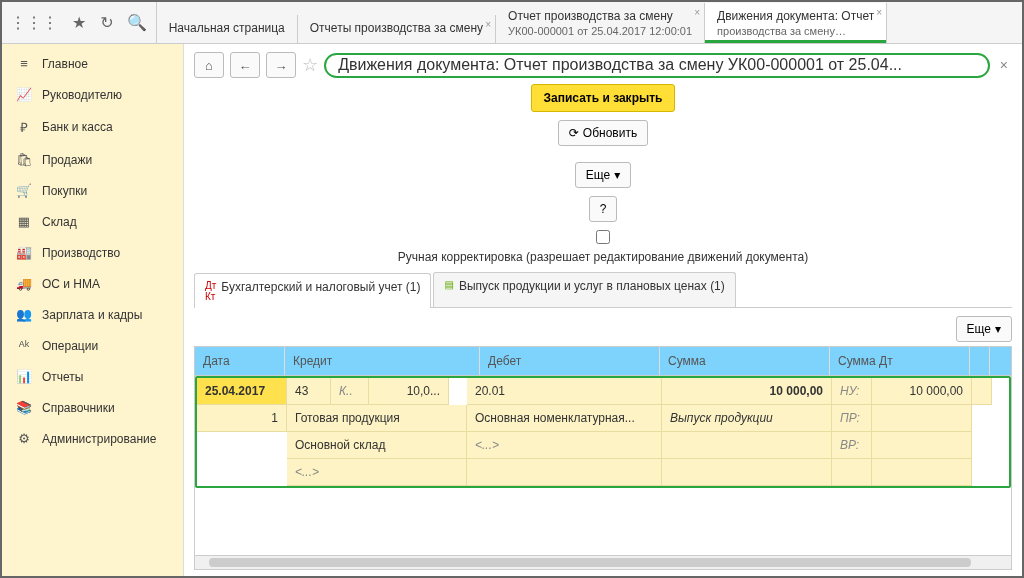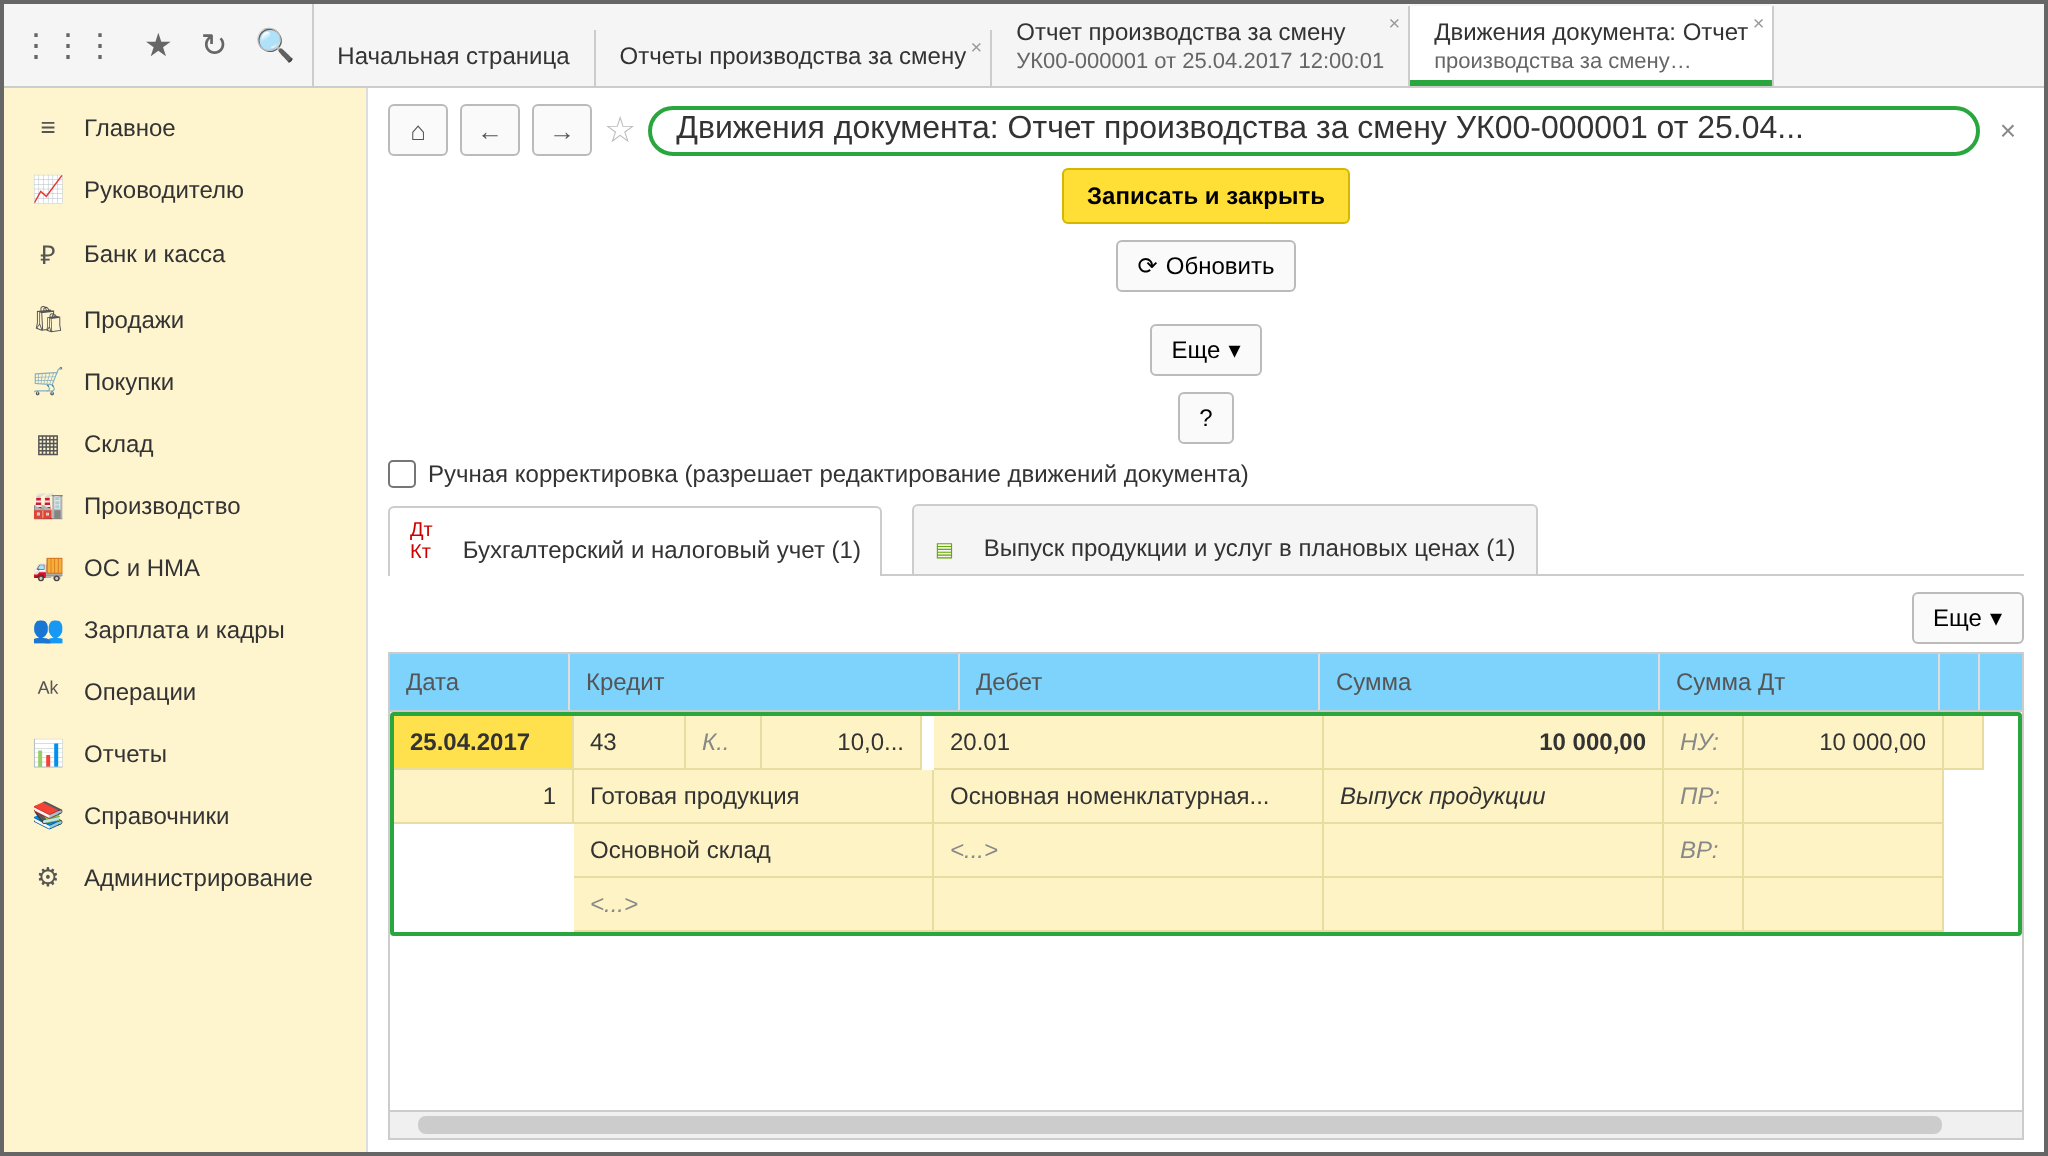--- a/index.html
+++ b/index.html
@@ -25,25 +25,25 @@
 .toolbar1 { display: flex; align-items: center; gap: 6px; margin-bottom: 6px; }
 .icon-btn { border: 1px solid #bbb; background: #fafafa; border-radius: 3px; height: 26px; min-width: 30px; display: inline-flex; align-items: center; justify-content: center; color: #555; cursor: pointer; font-size: 13px; padding: 0 6px; }
 .title-wrap { flex: 1; border: 2px solid #2aa63f; border-radius: 14px; height: 25px; display: flex; align-items: center; padding: 0 12px; font-size: 16px; overflow: hidden; white-space: nowrap; }
 .close-x { font-size: 14px; color: #888; padding: 0 4px; cursor: pointer; }
 
 .toolbar2 { display: flex; align-items: center; gap: 8px; margin-bottom: 8px; flex-direction: column; }
 .btn-primary { background: #ffdf35; border: 1px solid #d4b800; border-radius: 3px; padding: 6px 12px; font-weight: bold; cursor: pointer; font-size: 12px; }
 .btn { background: #fafafa; border: 1px solid #bbb; border-radius: 3px; padding: 5px 10px; cursor: pointer; font-size: 12px; display:inline-flex; align-items:center; gap:4px;}
 .spacer { flex: 1; }
 
-.checkbox-row { display: flex; align-items: center; gap: 6px; margin-bottom: 8px; }
+.checkbox-row { display: flex; align-items: center; gap: 6px; margin-bottom: 8px; flex-direction: column; }
 .checkbox-row input { width: 14px; height: 14px; }
 
 .subtabs { display: flex; border-bottom: 1px solid #ccc; margin-bottom: 8px; }
-.subtab { padding: 6px 10px; border: 1px solid #ccc; border-bottom: none; background: #f5f5f5; margin-right: 15px; border-radius: 3px 3px 0 0; cursor: pointer; display:flex; align-items:flex-end; gap:15px; font-size:12px;}
+.subtab { padding: 6px 10px; border: 1px solid #ccc; border-bottom: none; background: #f5f5f5; margin-right: 2px; border-radius: 3px 3px 0 0; cursor: pointer; display:flex; align-items:flex-start; gap:5px; font-size:12px;}
 .subtab.active { background: #fff; position: relative; top: 1px; }
 .subtab-icon { font-size:10px; }
 
 .table-toolbar { display:flex; justify-content:flex-end; margin-bottom:4px; }
 
 .table-wrap { border: 1px solid #ccc; flex:1; overflow:hidden; display:flex; flex-direction:column; position:relative;}
 .thead { display:flex; background:#7dd3fc; border-bottom:1px solid #ccc; }
 .th { padding:7px 8px; border-right:1px solid #ddd; font-weight:normal; color:#555; font-size:12px;}
 .tbody { flex:1; overflow:auto; }
 .trow { display:flex; }
@@ -51,21 +51,21 @@
 .cell-block { display:flex; flex-direction:column; }
 .tc { padding:6px 8px; border-right:1px solid #e8dca0; border-bottom:1px solid #e8dca0; font-size:12px; background:#fdf3c4; }
 .tc.date { background:#ffe14d; font-weight:bold; }
 .tc.num { text-align:right; }
 .sub-label { color:#888; font-style:italic; }
 .scrollbar { height:14px; background:#f0f0f0; border-top:1px solid #ccc; position:relative;}
 .scrollbar-thumb { position:absolute; left:14px; right:40px; top:2px; bottom:2px; background:#ccc; border-radius:4px;}
 
 .col-date{width:90px} .col-debit{width:180px} .col-credit{width:195px} .col-sum{width:170px} .col-sumdt{width:140px} .col-last{width:20px}
 .inner{display:flex}
-.dc1{width:56px}.dc2{width:38px}.dc3{width:80px}
+.dc1{width:44px}.dc2{width:38px}.dc3{width:80px}
 </style>
 </head>
 <body>
 
 <div class="topbar">
   <div class="topbar-icons">
     <span>⋮⋮⋮</span>
     <span>★</span>
     <span>↻</span>
     <span>🔍</span>

